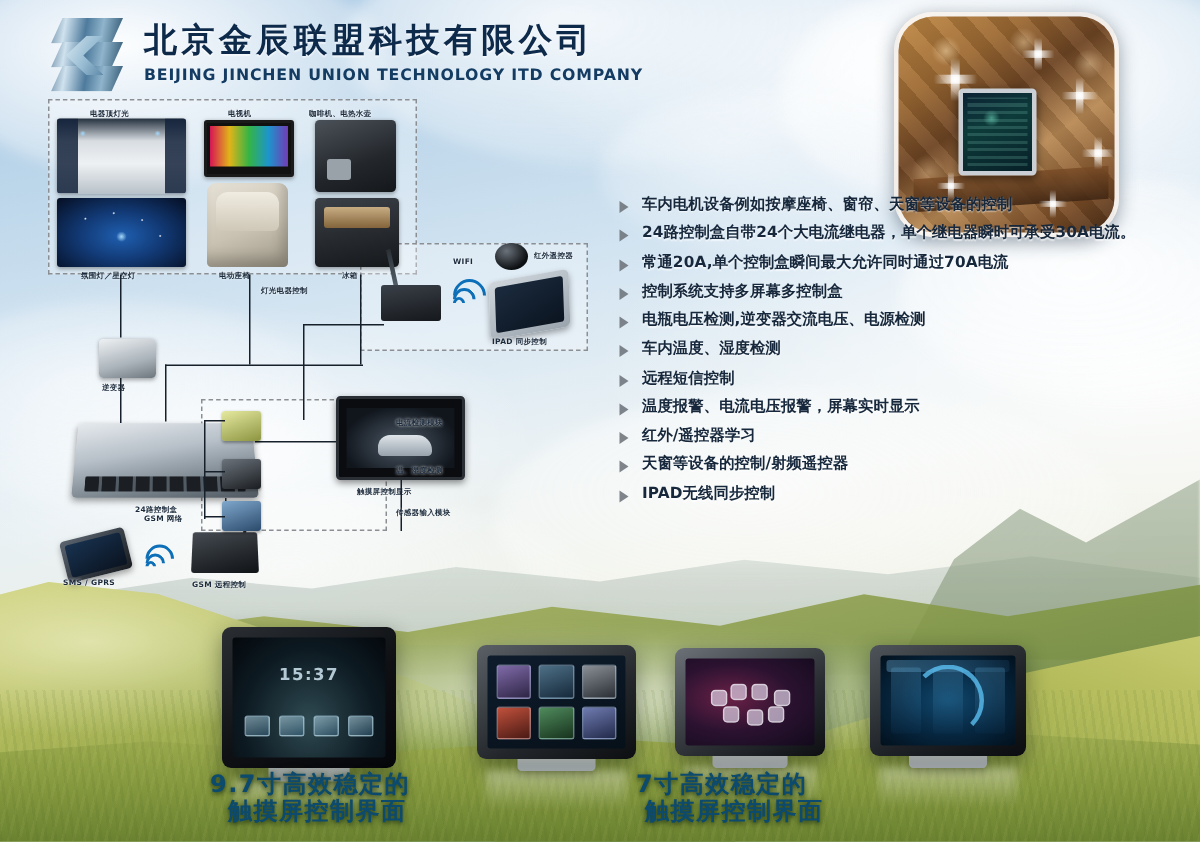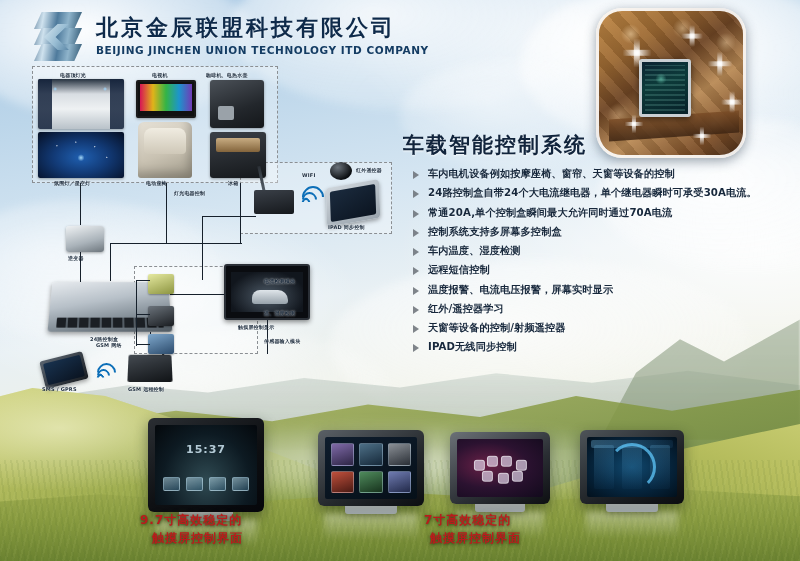--- a/index.html
+++ b/index.html
@@ -397,21 +397,21 @@
   .gauge { position:absolute; left:50%; top:50%; transform:translate(-50%,-50%);
     width:48px; height:48px; border-radius:50%;
     border:3px solid rgba(90,190,240,.8); border-bottom-color:transparent; border-left-color:transparent; }
   .gauge-cols { position:absolute; inset:14% 8%; display:flex; justify-content:space-between; }
   .gauge-cols s { display:block; width:26%; height:100%; text-decoration:none;
     background:linear-gradient(180deg, rgba(110,190,235,.22), rgba(20,70,110,.12)); border-radius:2px; }
   .topbar { position:absolute; left:4%; top:5%; width:92%; height:8px; border-radius:2px;
     background:linear-gradient(90deg, rgba(120,190,230,.35), rgba(40,90,130,.2)); }
 
   .cap {
-    position:absolute; font-size:12px; font-weight:bold; color:#b91c1c;
+    position:absolute; font-size:16px; font-weight:bold; color:#0c4a6e;
     line-height:1.35; letter-spacing:1px;
     text-shadow:0 1px 3px rgba(40,60,20,.85), 0 0 6px rgba(60,80,30,.55);
   }
 </style>
 </head>
 <body>
 
 <div id="poster">
 
   <div class="sky"></div>
@@ -451,37 +451,40 @@
     <div class="screen"></div>
     <span class="spark sp1"></span>
     <span class="spark sp2"></span>
     <span class="spark sp3"></span>
     <span class="spark sp4"></span>
     <span class="spark sp5"></span>
     <span class="spark sp6"></span>
   </div>
 
   <div class="feature-block">
-    <div class="feature-title">车载智能控制系统</div>
     <ul class="feat-list">
       <li class="feat-item">
           <span class="feat-bullet"></span>
           <span class="feat-text">车内电机设备例如按摩座椅、窗帘、天窗等设备的控制</span>
         </li>
       <li class="feat-item">
           <span class="feat-bullet"></span>
           <span class="feat-text">24路控制盒自带24个大电流继电器，单个继电器瞬时可承受30A电流。</span>
         </li>
       <li class="feat-item">
           <span class="feat-bullet"></span>
           <span class="feat-text">常通20A,单个控制盒瞬间最大允许同时通过70A电流</span>
         </li>
       <li class="feat-item">
           <span class="feat-bullet"></span>
           <span class="feat-text">控制系统支持多屏幕多控制盒</span>
+        </li>
+      <li class="feat-item">
+          <span class="feat-bullet"></span>
+          <span class="feat-text">电瓶电压检测,逆变器交流电压、电源检测</span>
         </li>
       <li class="feat-item">
           <span class="feat-bullet"></span>
           <span class="feat-text">车内温度、湿度检测</span>
         </li>
       <li class="feat-item">
           <span class="feat-bullet"></span>
           <span class="feat-text">远程短信控制</span>
         </li>
       <li class="feat-item">

